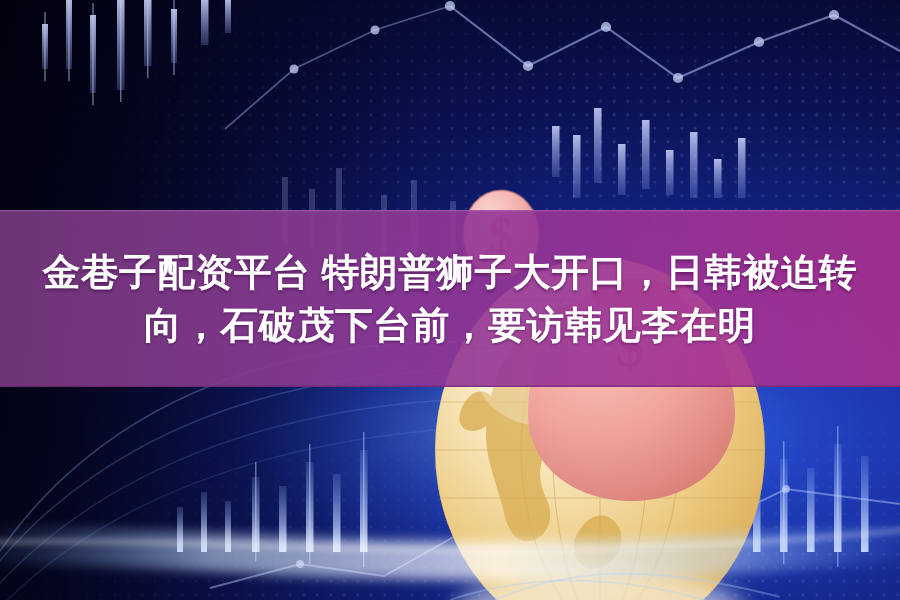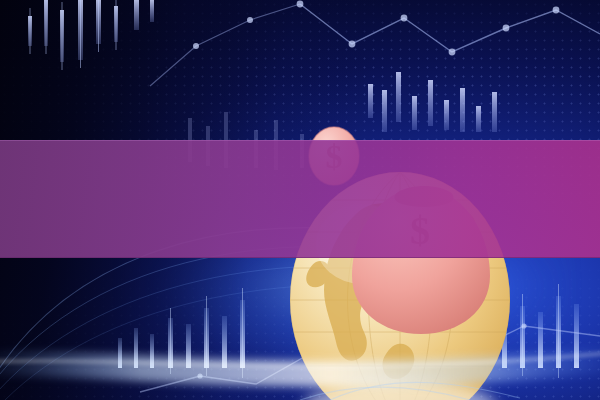--- a/index.html
+++ b/index.html
@@ -265,14 +265,18 @@
       <path d="M392 196 c16 -10 42 -10 58 0 c26 16 40 48 40 80 c0 34 -30 58 -69 58 c-39 0 -69 -24 -69 -58 c0 -32 14 -64 40 -80z" fill="url(#bagG)"></path>
       <path d="M398 192 c14 -8 38 -8 52 0 c6 4 4 10 -4 12 c-14 4 -30 4 -44 0 c-8 -2 -10 -8 -4 -12z" fill="#e79a93"></path>
       <text x="420" y="244" text-anchor="middle" font-family="'Liberation Serif', serif" font-size="40" font-weight="bold" fill="#c9736c" fill-opacity=".72">$</text>
     </g>
   </svg>
 
   <div class="banner"></div>
   <div class="banner-top-line"></div>
   <div class="banner-bot-line"></div>
 
+  <div class="headline">
+    <div class="hl-line">金巷子配资平台 特朗普狮子大开口，日韩被迫转</div>
+    <div class="hl-line">向，石破茂下台前，要访韩见李在明</div>
+  </div>
 
 </div>
 
 </body></html>

